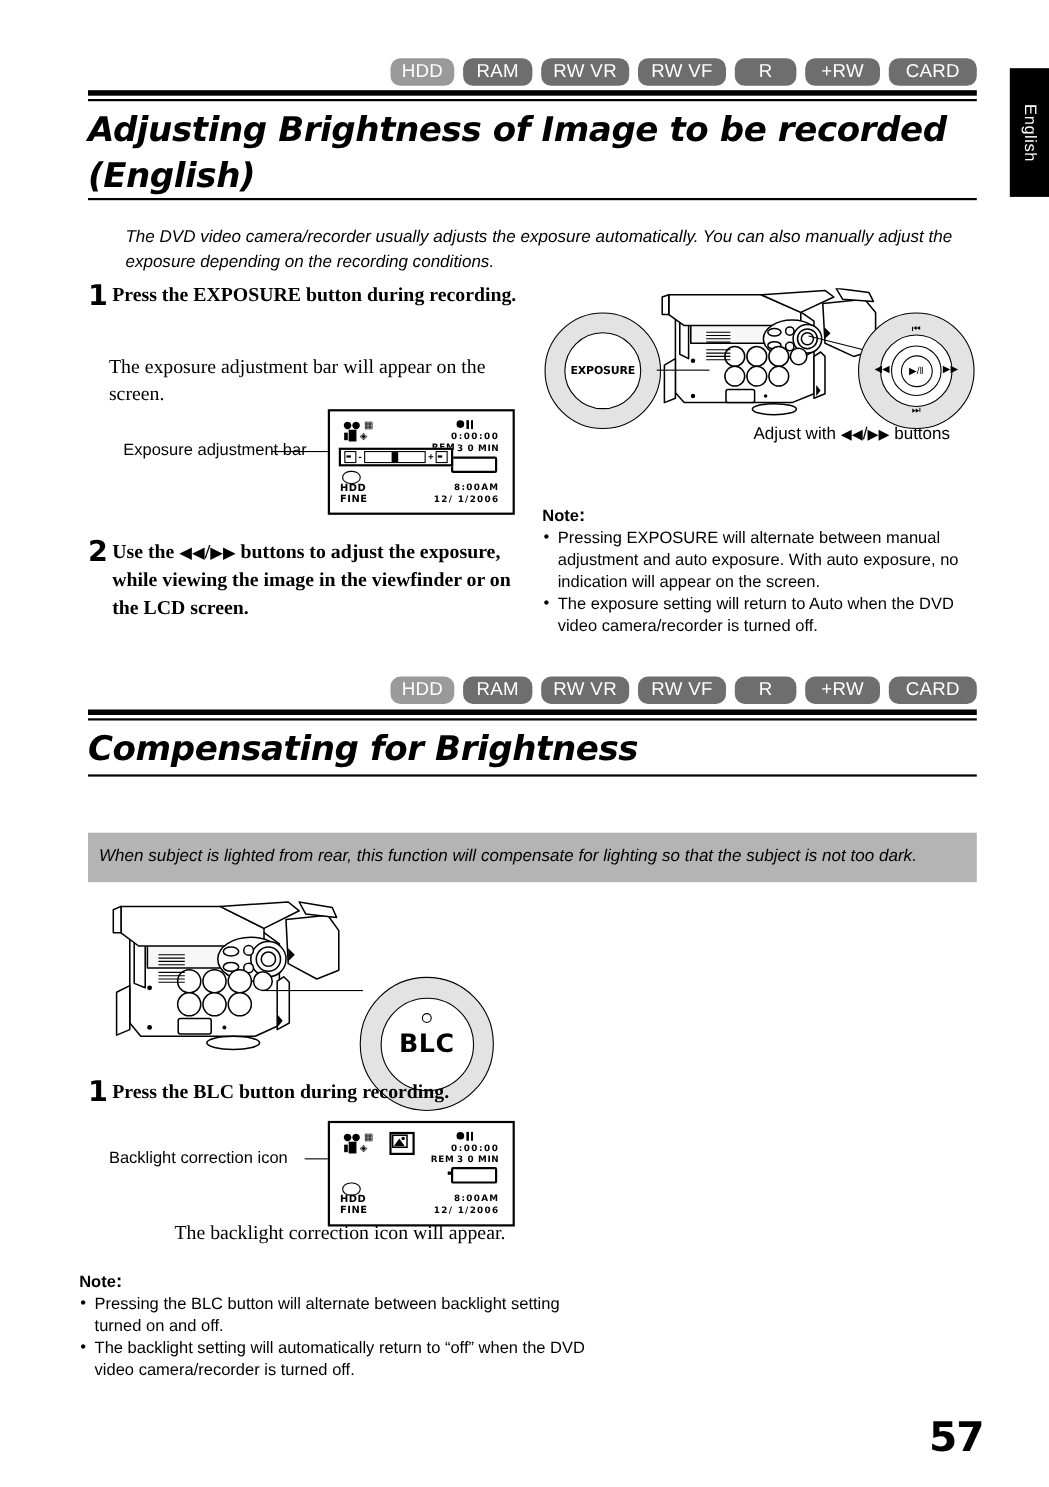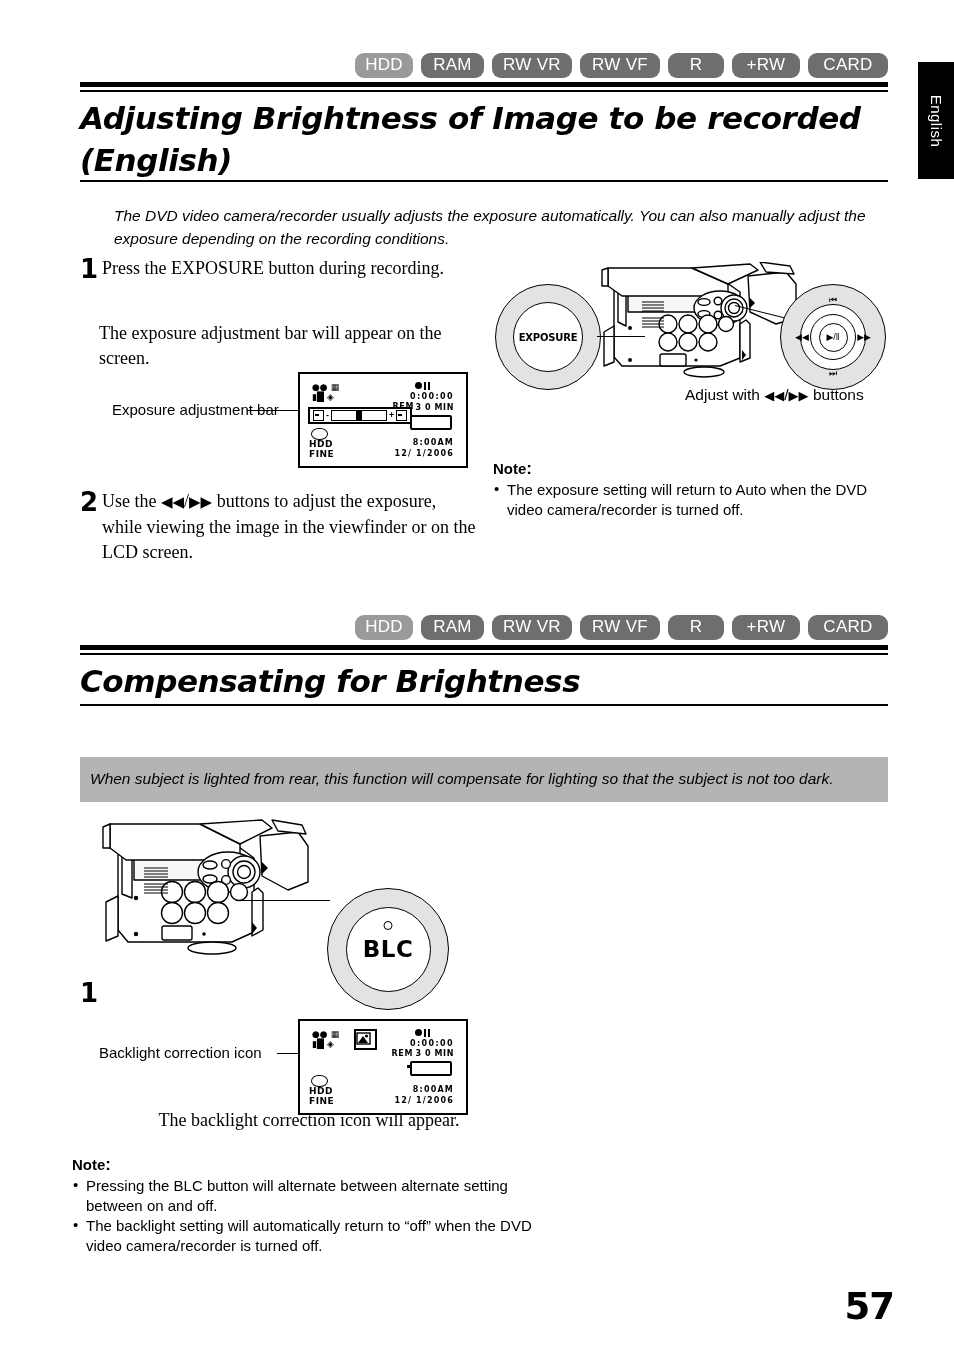--- a/index.html
+++ b/index.html
@@ -124,20 +124,21 @@
     font-size: 26px;
     line-height: 26px;
     width: 20px;
     flex: none;
   }
   .step-body {
     font-family: "Liberation Serif", serif;
     font-size: 18px;
     line-height: 25px;
     padding-left: 2px;
+    font-weight: bold;
   }
   .serif-para {
     position: absolute;
     font-family: "Liberation Serif", serif;
     font-size: 18px;
     line-height: 25px;
   }
 
   
   .note-title {
@@ -496,20 +497,21 @@
   <div class="nav-lbl" style="bottom:11px; left:50%; transform:translateX(-50%);">⏭</div>
   <div class="nav-lbl" style="left:14px; top:50%; transform:translateY(-50%);">◀◀</div>
   <div class="nav-lbl" style="right:14px; top:50%; transform:translateY(-50%);">▶▶</div>
 </div>
 
 <div class="adjust-text" style="left:685px; top:386px;text-align:center;"><span>Adjust with </span><span style="font-family:'DejaVu Sans',sans-serif;font-size:13px;">◀◀</span><span>/</span><span style="font-family:'DejaVu Sans',sans-serif;font-size:13px;">▶▶</span><span> buttons</span></div>
 
 <div class="note-block" style="left:493px; top:459px; width:400px;">
   <div class="note-title"><span>Note</span><span class="colon">:</span></div>
   <ul class="note-list" id="note1-list">
+      <li>Pressing EXPOSURE will alternate between manual adjustment and auto exposure. With auto exposure, no indication will appear on the screen.</li>
       <li>The exposure setting will return to Auto when the DVD video camera/recorder is turned off.</li>
     </ul>
 </div>
 
 <div class="tag-strip" id="tagstrip2" style="top:615px;">
     <div class="tag" style="width: 58px; background: rgb(154, 154, 154);">HDD</div>
     <div class="tag" style="width: 63px; background: rgb(110, 110, 110);">RAM</div>
     <div class="tag" style="width: 80px; background: rgb(110, 110, 110);">RW VR</div>
     <div class="tag" style="width: 80px; background: rgb(110, 110, 110);">RW VF</div>
     <div class="tag" style="width: 56px; background: rgb(110, 110, 110);">R</div>
@@ -572,20 +574,21 @@
 
 <div class="btn-callout blc-circle" style="left:327px; top:888px;">
   <div class="btn-inner blc-inner">
     <div class="blc-led"></div>
     <span>BLC</span>
   </div>
 </div>
 
 <div class="step" style="left:80px; top:980px; width:430px;">
   <div class="step-num">1</div>
+  <div class="step-body">Press the BLC button during recording.</div>
 </div>
 
 <div class="callout-label" style="left:99px; top:1044px;">Backlight correction icon</div>
 <div class="leader" style="left:277px; top:1053px; width:58px;"></div>
 <div class="leader-v" style="left:334px; top:1033px; height:21px;"></div>
 
 <div class="lcd" style="left:298px; top:1019px; width:166px; height:92px;">
   <div class="lcd-inner">
     <div class="cam-icon" style="left:12px; top:9px;">●●&nbsp;▦</div>
     <div class="cam-icon" style="left:12px; top:19px;">▮█&nbsp;◈</div>
@@ -612,18 +615,18 @@
     <div class="osd osd-small" style="right:12px; top:64px;">8:00AM</div>
     <div class="osd osd-small" style="right:12px; top:75px;">12/ 1/2006</div>
   </div>
 </div>
 
 <div class="serif-para" style="left:99px; top:1108px; width:420px;text-align:center;">The backlight correction icon will appear.</div>
 
 <div class="note-block" style="left:72px; top:1155px; width:460px;">
   <div class="note-title"><span>Note</span><span class="colon">:</span></div>
   <ul class="note-list" id="note2-list">
-      <li>Pressing the BLC button will alternate between alternate setting between on and off.</li>
+      <li>Pressing the BLC button will alternate between backlight setting turned on and off.</li>
       <li>The backlight setting will automatically return to “off” when the DVD video camera/recorder is turned off.</li>
     </ul>
 </div>
 
 <div class="page-num">57</div>
 
 </body></html>

